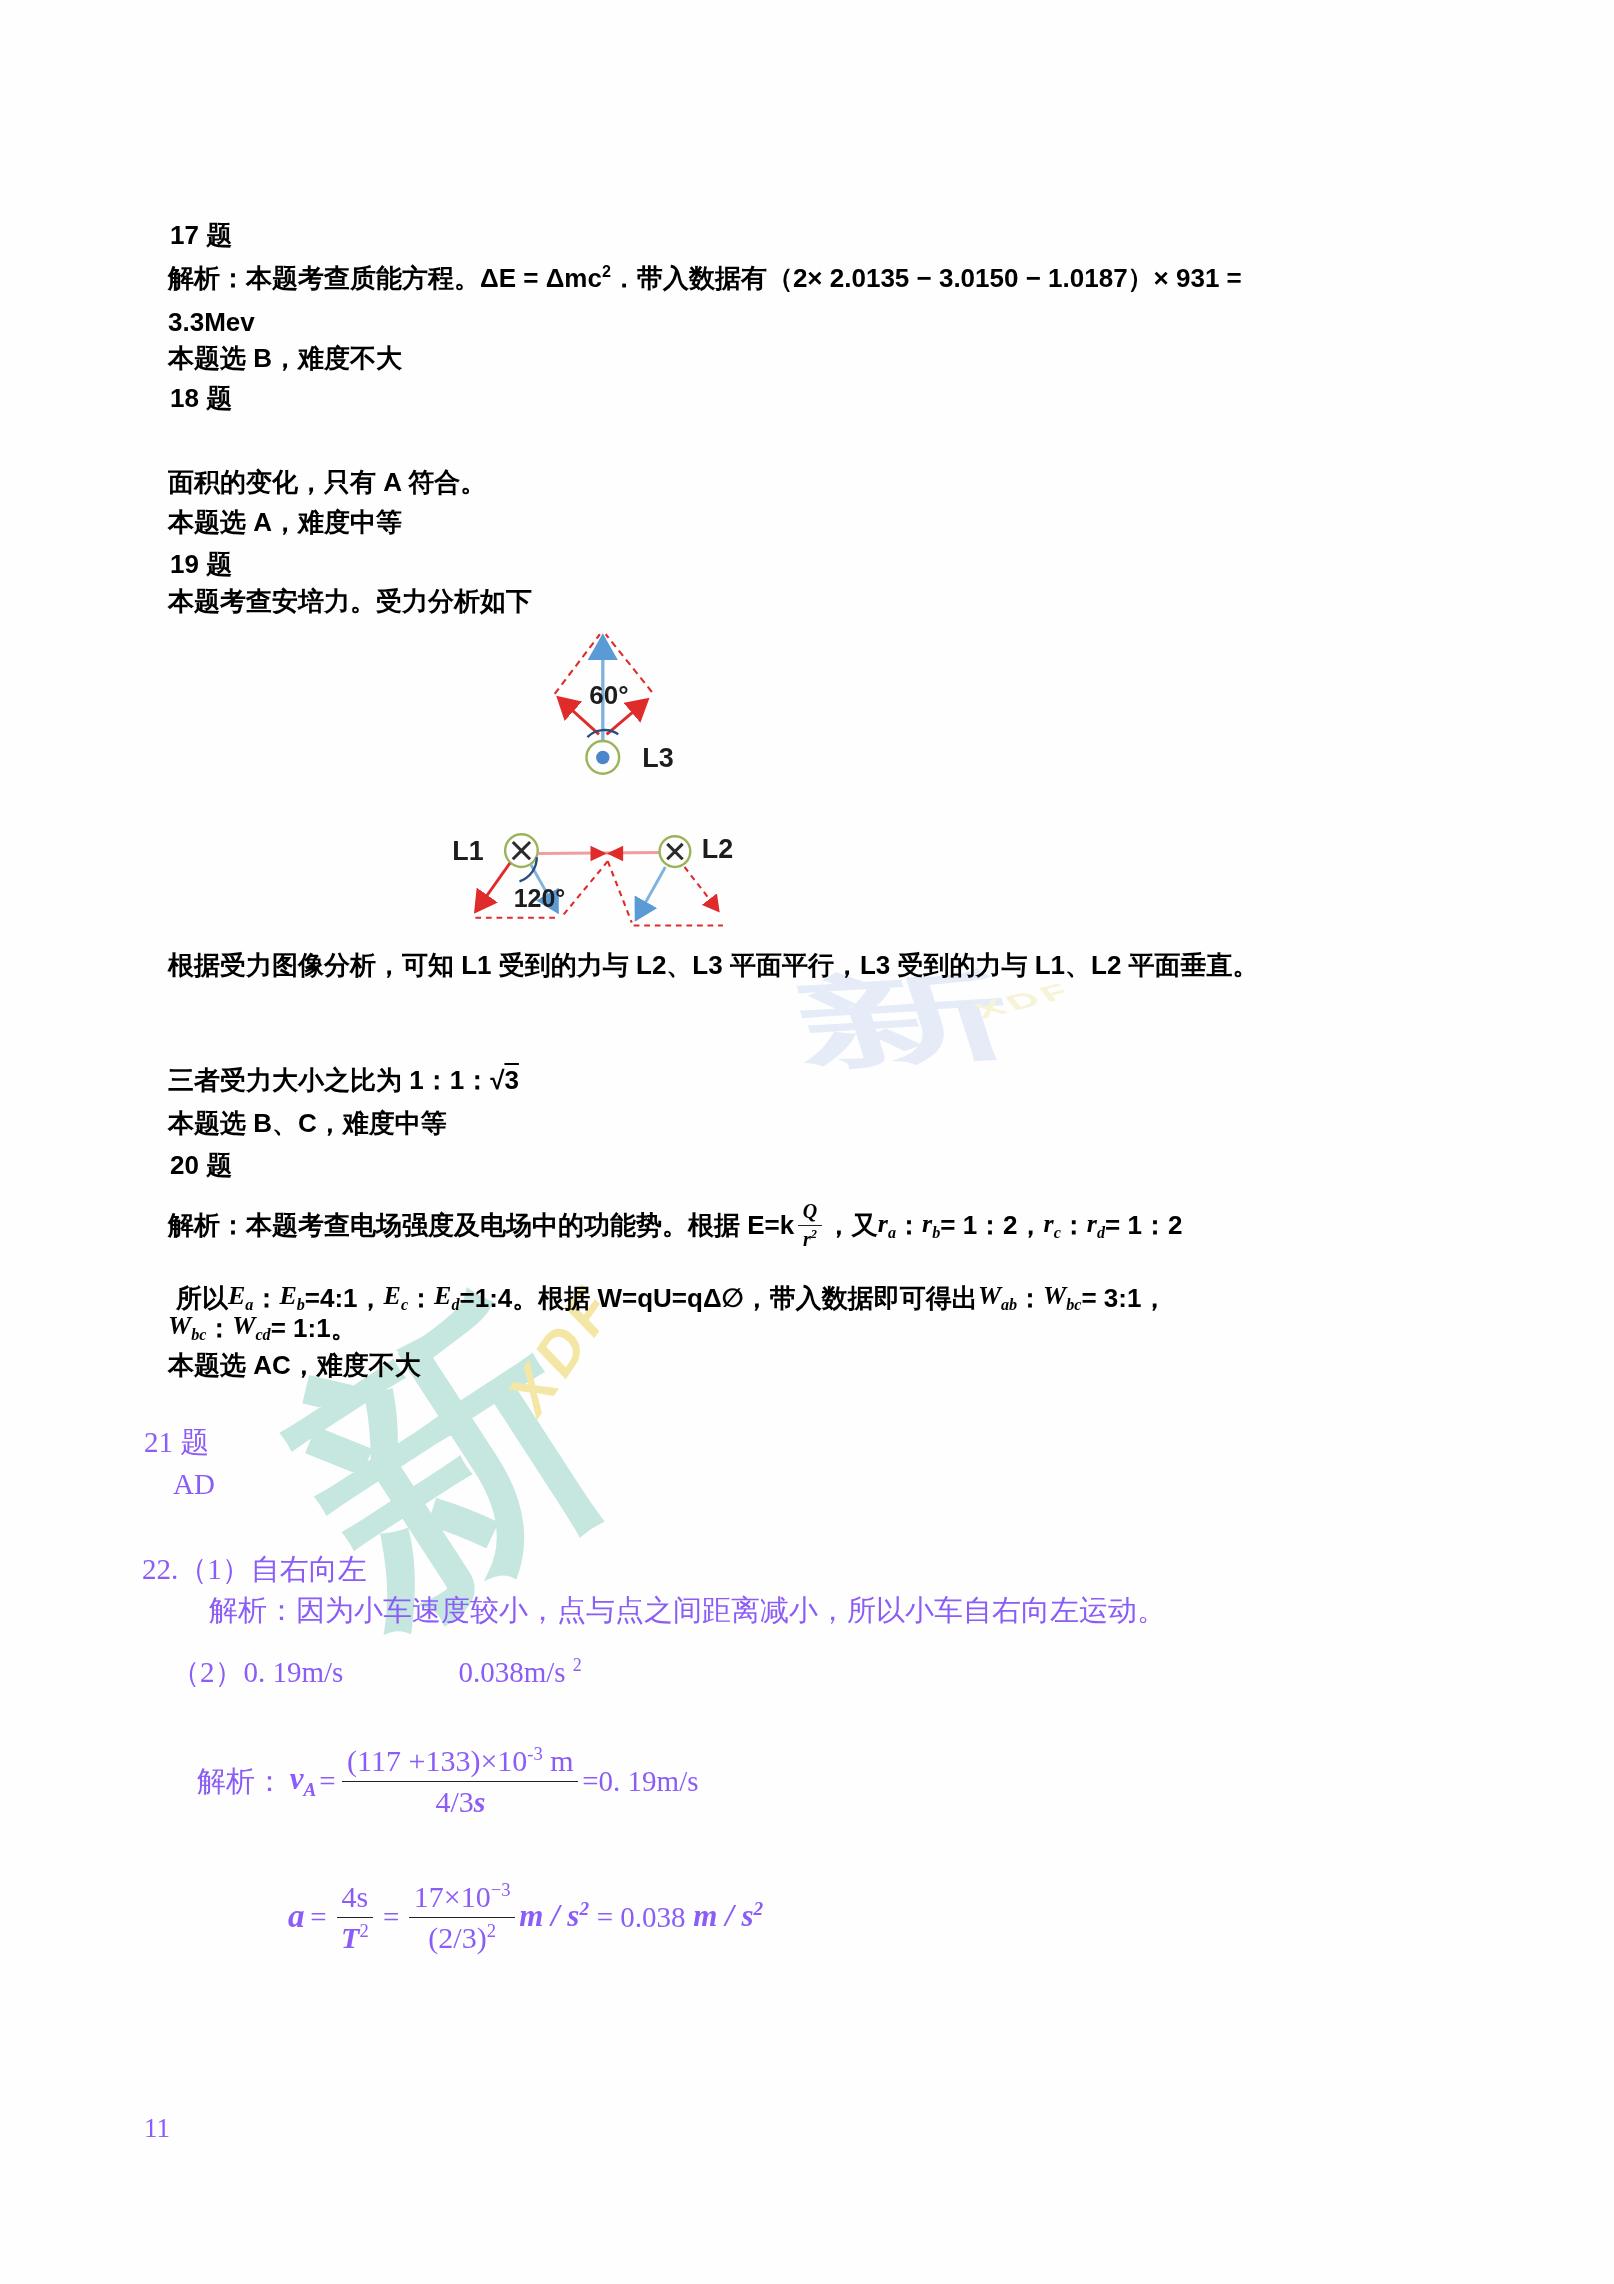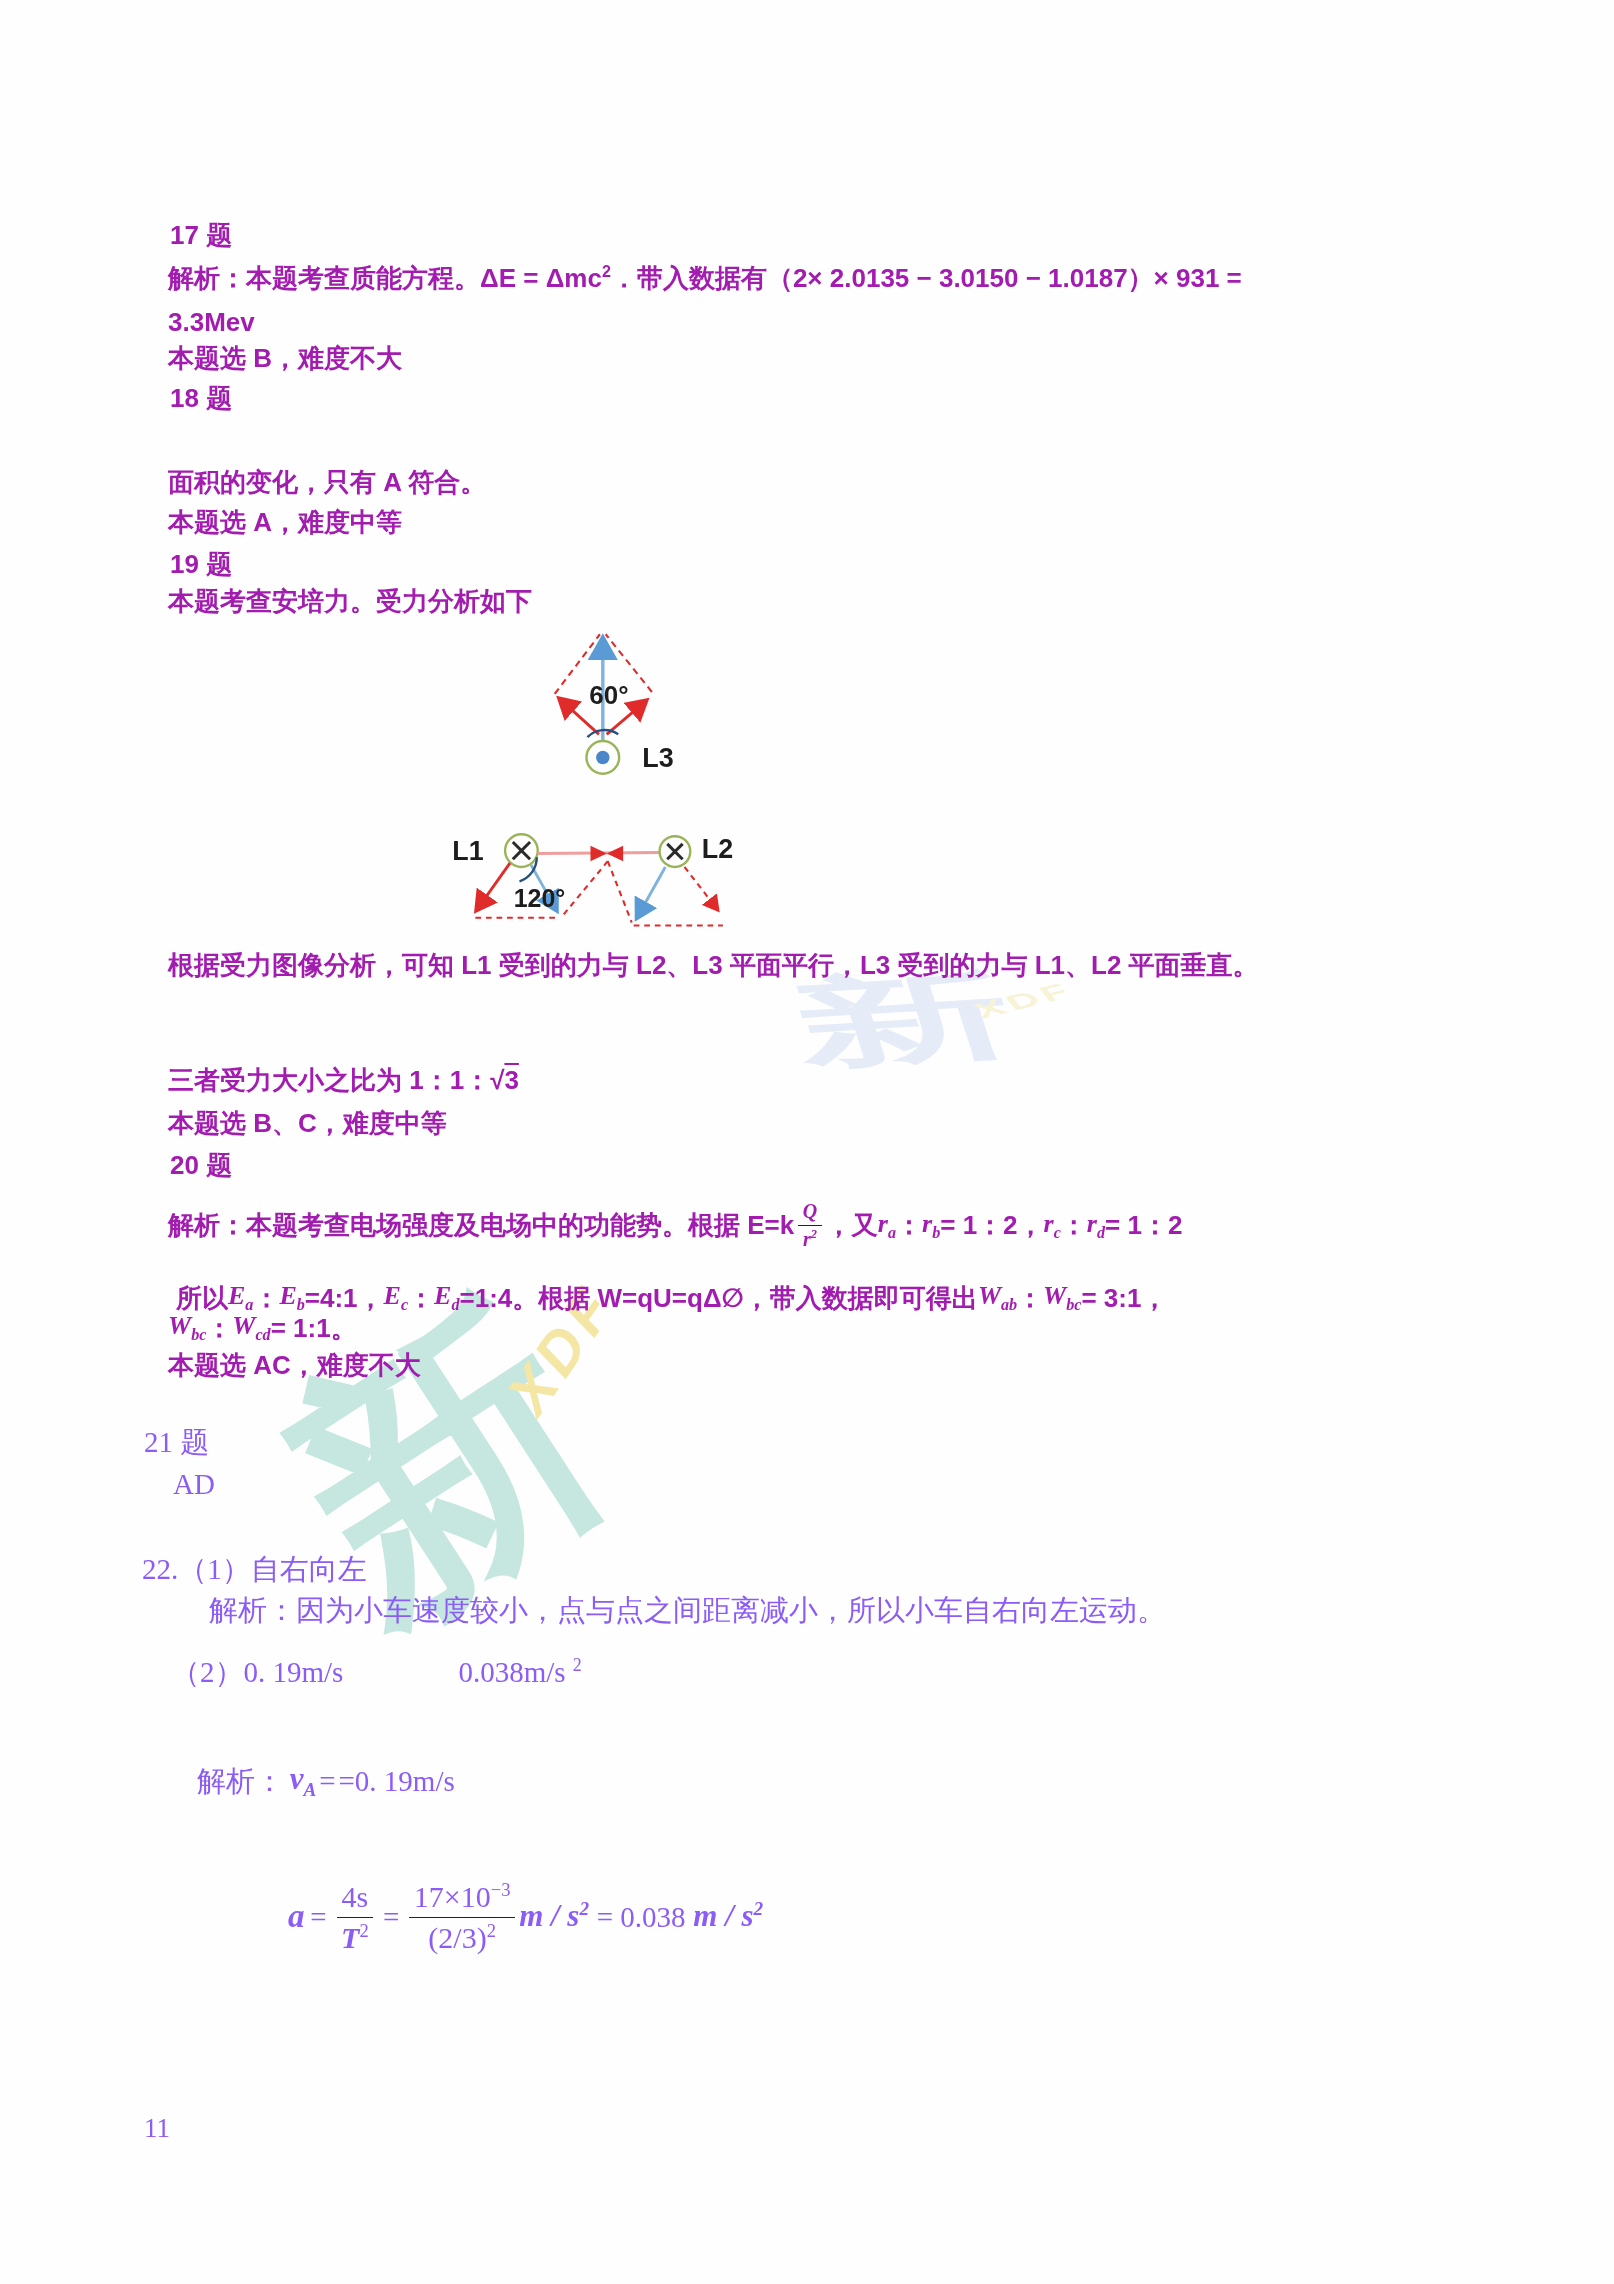--- a/index.html
+++ b/index.html
@@ -2,21 +2,21 @@
 <html><head>
 <meta charset="utf-8">
 <style>
   html,body{margin:0;padding:0;background:#e8e8e8;}
   .page{
     position:relative;width:1615px;height:2285px;margin:0 auto;
     background:#fefefe;overflow:hidden;color:#1d1d1d;
     font-family:"Liberation Sans","DejaVu Sans",sans-serif;
   }
   .l{position:absolute;white-space:nowrap;line-height:1.25;}
-  .hei{font-family:"Liberation Sans","DejaVu Sans",sans-serif;font-weight:700;font-size:26px;color:#a21caf;}
+  .hei{font-family:"Liberation Sans","DejaVu Sans",sans-serif;font-weight:700;font-size:26px;color:#000000;}
   .song{font-family:"Liberation Serif","DejaVu Serif",serif;font-weight:400;font-size:29px;color:#8b5cf6;}
   .flexline{display:flex;align-items:center;}
   sup{font-size:0.62em;}
   sub{font-size:0.62em;}
   .var{font-family:"Liberation Serif","DejaVu Serif",serif;font-style:italic;font-weight:600;}
   .mathb{font-weight:700;}
   .frac{display:inline-flex;flex-direction:column;align-items:center;vertical-align:middle;margin:0 3.8px;}
   .frac .num{display:block;border-bottom:1.9px solid #222;padding:0 4.8px 1px 4.8px;}
   .frac .den{display:block;padding:1px 4.8px 0 4.8px;}
   .frac-sm{font-size:20px;font-family:"Liberation Serif","DejaVu Serif",serif;font-style:italic;font-weight:600;}
@@ -187,20 +187,24 @@
   <div class="l song" style="left:142px;top:1551px;">22.（1）自右向左</div>
   <div class="l song" style="left:209px;top:1592px;">解析：因为小车速度较小，点与点之间距离减小，所以小车自右向左运动。</div>
   <div class="l song" style="left:171px;top:1654px;">
     <span>（2）0. 19m/s</span><span style="margin-left:115px;"><span>0.038m/s</span> <sup>2</sup></span>
   </div>
 
   <div class="l song flexline" style="left:197px;top:1737px;height:88px;">
     <span>解析：</span>
     <span class="var" style="font-size:31px;margin-left:5.8px;"><span>v</span><sub>A</sub></span>
     <span class="serifmath" style="margin:0 2.9px;">=</span>
+    <span class="frac frac-lg">
+      <span class="num"><span>(117 +133)×10</span><sup>-3</sup> <span>m</span></span>
+      <span class="den"><span>4/3</span><span class="var">s</span></span>
+    </span>
     <span class="serifmath">=0. 19m/s</span>
   </div>
 
   <div class="l song flexline" style="left:288px;top:1873px;height:88px;">
     <span class="var" style="font-size:33px;">a</span>
     <span class="serifmath" style="margin:0 5.8px;">=</span>
     <span class="frac frac-lg">
       <span class="num">4s</span>
       <span class="den"><span class="var">T</span><sup>2</sup></span>
     </span>

